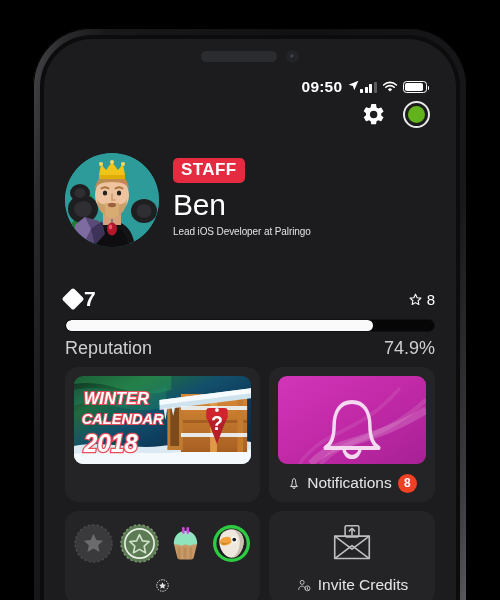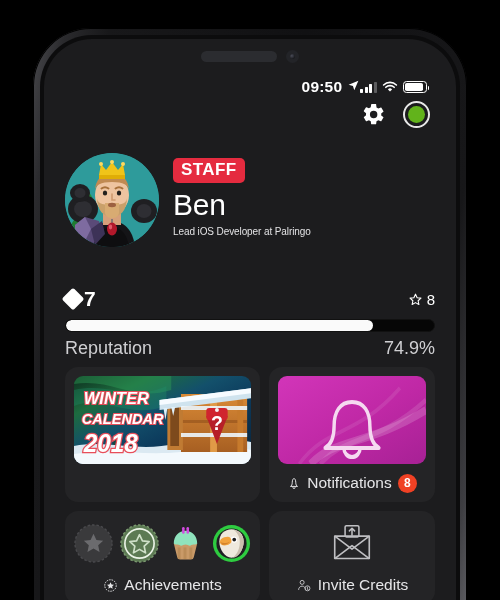--- a/index.html
+++ b/index.html
@@ -460,21 +460,20 @@
             </span>
           </div>
         </div>
         <div class="card-footer">
           <span class="footer-icon">
             <svg width="15" height="15" viewBox="0 0 24 24">
               <circle cx="12" cy="12" r="9.2" fill="none" stroke="#e6e6e8" stroke-width="1.6" stroke-dasharray="2.4 1.6"></circle>
               <path d="M12 6.8l1.7 3.5 3.8.5-2.8 2.6.8 3.8-3.5-2-3.5 2 .8-3.8-2.8-2.6 3.8-.5z" fill="#e6e6e8"></path>
             </svg>
           </span>
-          <span>Achievements</span>
         </div>
       </div>
 
       <div class="card small">
         <div class="card-media">
           <span style="display:inline-flex;">
             <svg width="42" height="38" viewBox="0 0 48 44">
               <rect x="16" y="2" width="16" height="13" rx="1.6" fill="none" stroke="#bfbfc2" stroke-width="1.8"></rect>
               <path d="M24 5v8M24 5l-3 3M24 5l3 3" stroke="#bfbfc2" stroke-width="1.8" fill="none" stroke-linecap="round"></path>
               <path d="M4 14l20 0 20 0v26H4z" fill="none" stroke="#bfbfc2" stroke-width="1.9" stroke-linejoin="round"></path>

